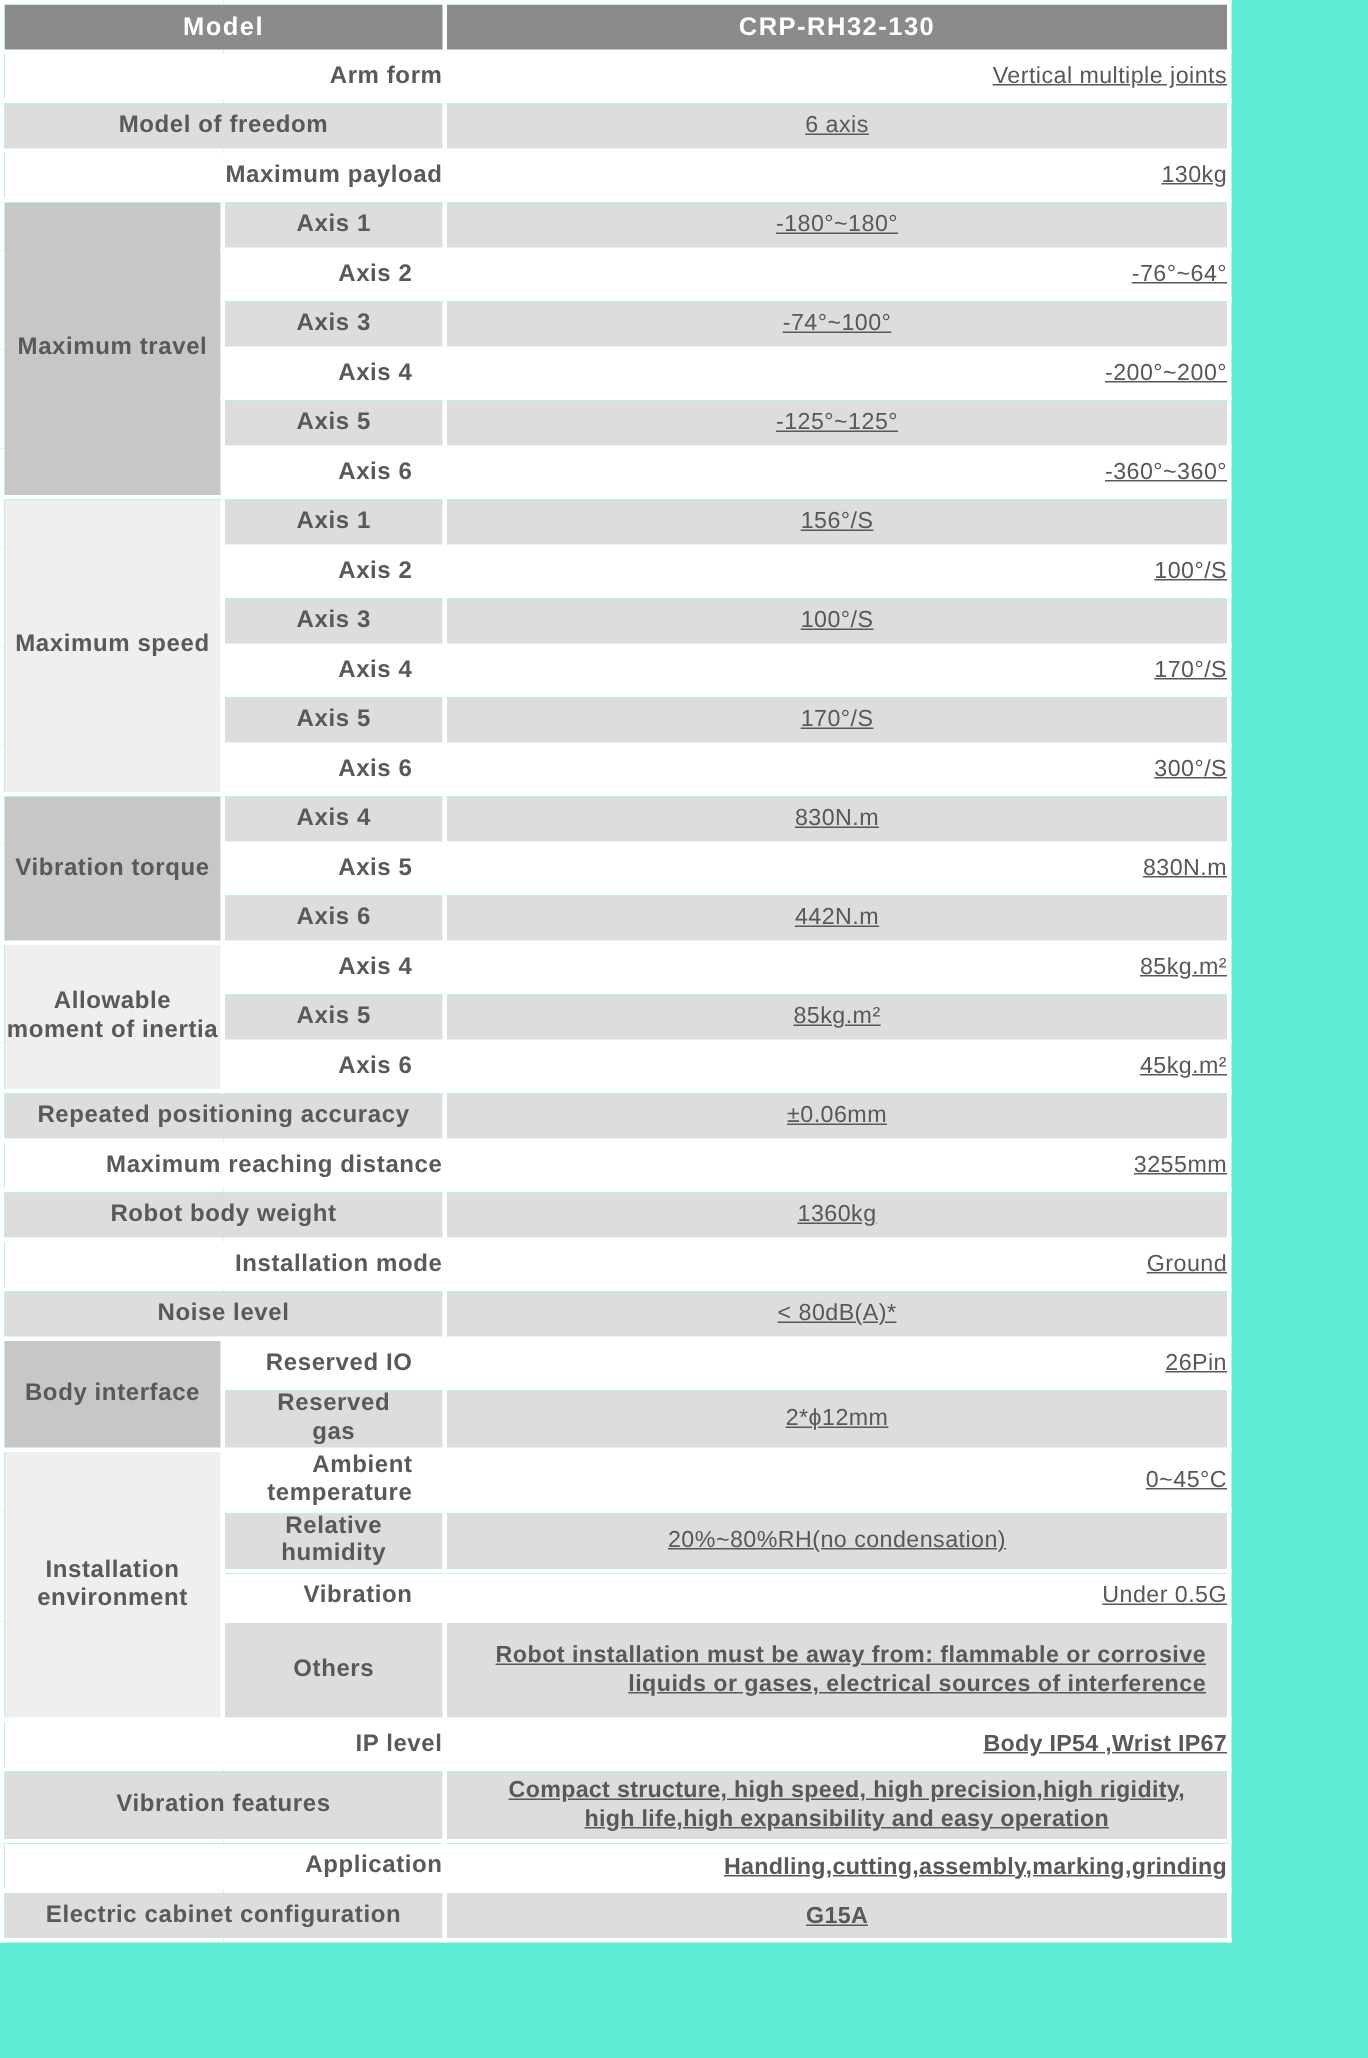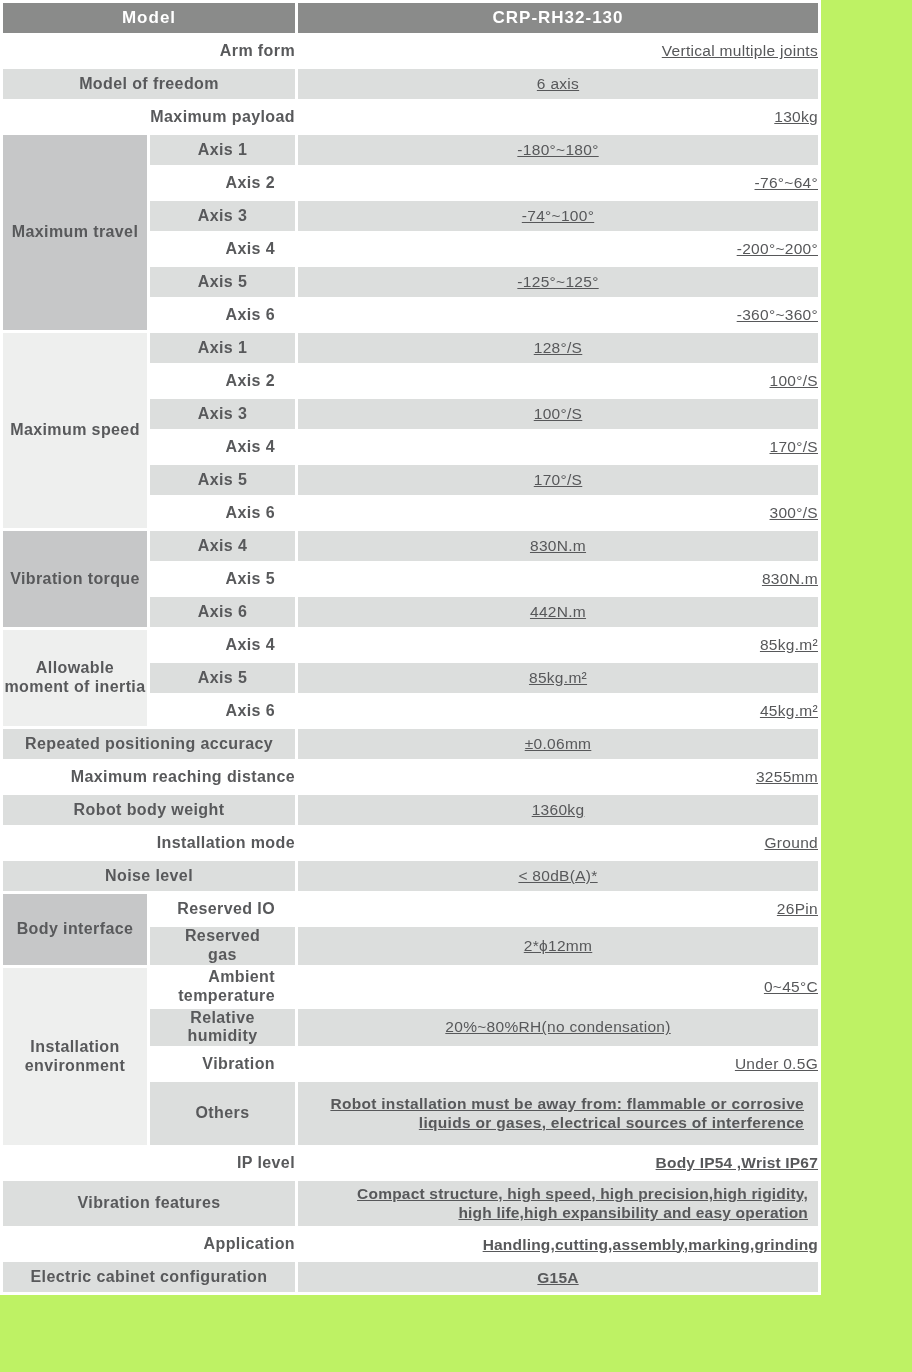--- a/index.html
+++ b/index.html
@@ -6,21 +6,21 @@
   html, body {
     margin: 0;
     padding: 0;
     background: #ffffff;
     width: 912px;
     font-family: "Liberation Sans", sans-serif;
   }
   .page {
     width: 912px;
     height: 1372px;
-    background: #bef264;
+    background: #5eead4;
     overflow: hidden;
   }
   table.spec {
     border-collapse: collapse;
     table-layout: fixed;
     width: 818px;
     margin: 0;
   }
   td {
     border: 3px solid #ffffff;
@@ -64,21 +64,21 @@
     letter-spacing: 0.2px;
   }
   .val-left {
     text-align: right;
     padding: 5px 14px 5px 30px;
     font-weight: 700;
     letter-spacing: 0.3px;
     line-height: 1.22;
   }
   .adv-left {
-    text-align: right;
+    text-align: center;
     padding: 4px 10px 4px 23px;
     font-weight: 700;
     letter-spacing: 0.2px;
     line-height: 1.2;
   }
   .tall   { height: 66px; }
   .taller { height: 38px; }
 </style>
 </head>
 <body>
@@ -132,21 +132,21 @@
       <td class="val bg-g">-125°~125°</td>
     </tr>
     <tr>
       <td class="sub bg-w">Axis 6</td>
       <td class="val bg-w">-360°~360°</td>
     </tr>
 
     <tr>
       <td rowspan="6" class="lbl span-light">Maximum speed</td>
       <td class="sub bg-g">Axis 1</td>
-      <td class="val bg-g">128°/S</td>
+      <td class="val bg-g">156°/S</td>
     </tr>
     <tr>
       <td class="sub bg-w">Axis 2</td>
       <td class="val bg-w">100°/S</td>
     </tr>
     <tr>
       <td class="sub bg-g">Axis 3</td>
       <td class="val bg-g">100°/S</td>
     </tr>
     <tr>

